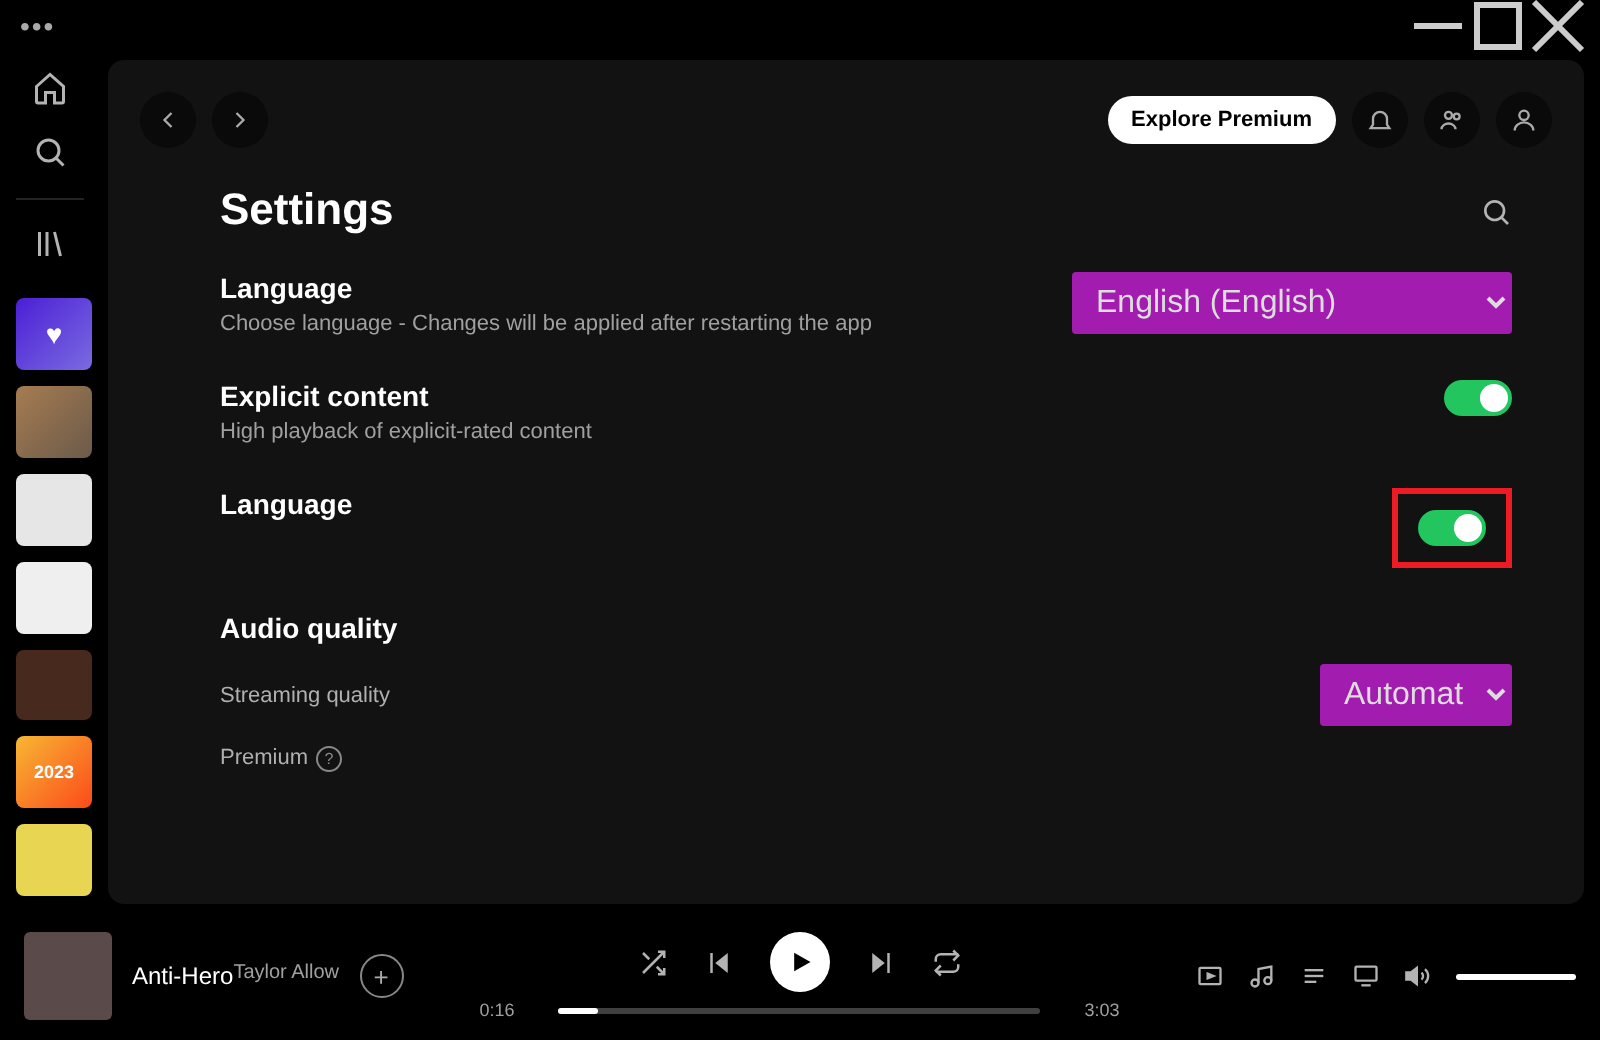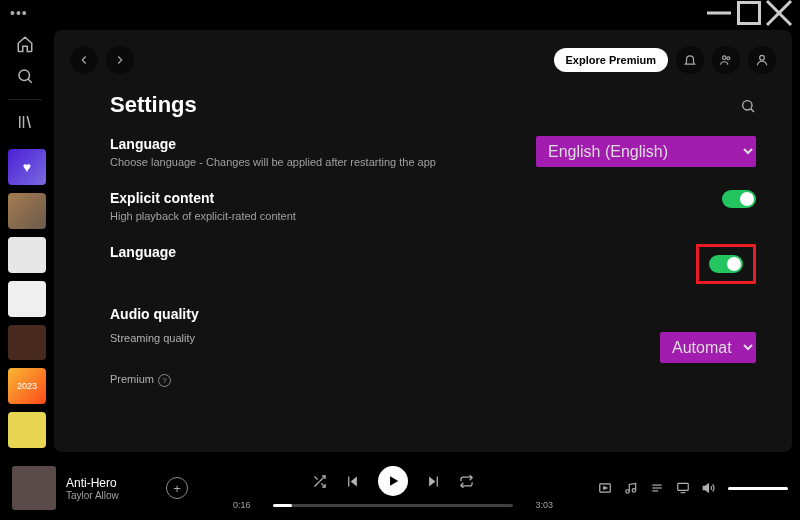--- a/index.html
+++ b/index.html
@@ -12,21 +12,21 @@
 .sidebar{width:54px;background:#000;display:flex;flex-direction:column;padding:4px 8px 4px 8px;gap:4px}
 .sb-icon{width:34px;height:30px;display:flex;align-items:center;justify-content:center;color:#b3b3b3;border-radius:6px}
 .sb-icon svg{width:18px;height:18px}
 .sb-divider{height:1px;background:#222;width:34px;margin:4px 0}
 .sb-tile{width:38px;height:38px;border-radius:4px;margin-bottom:4px;background:#333;display:flex;align-items:center;justify-content:center;color:#fff;font-size:14px}
 .tile-liked{background:linear-gradient(135deg,#4b1fd6,#7a6be0)}
 .tile-a{background:linear-gradient(135deg,#a67c52,#6b5a4a)}
 .tile-b{background:#e6e6e6;color:#000;font-size:8px;display:flex;align-items:flex-end;padding:2px}
 .tile-c{background:#efefef}
 .tile-d{background:#472a1d}
-.tile-e{background:linear-gradient(135deg,#f7b733,#fc4a1a);font-size:9px;font-weight:normal}
+.tile-e{background:linear-gradient(135deg,#f7b733,#fc4a1a);font-size:9px;font-weight:bold}
 .tile-f{background:#e8d653}
 .main{flex:1;background:#121212;border-radius:8px;margin:4px 8px 4px 0;overflow:hidden;display:flex;flex-direction:column}
 .topbar{height:48px;display:flex;align-items:flex-end;justify-content:space-between;padding:4px 16px}
 .navbtns{display:flex;gap:8px}
 .rnd{width:28px;height:28px;border-radius:50%;background:#0a0a0a;display:flex;align-items:center;justify-content:center;color:#aaa}
 .rnd svg{width:14px;height:14px}
 .topright{display:flex;align-items:center;gap:8px}
 .explore{background:#fff;color:#000;border-radius:14px;padding:6px 12px;font-size:11px;font-weight:700}
 .content{flex:1;padding:0 36px 0 56px;overflow-y:auto}
 .content h1{font-size:22px;font-weight:700;margin:14px 0 18px 0}
@@ -37,25 +37,25 @@
 .sec-desc{font-size:11px;color:#a0a0a0}
 .row{display:flex;align-items:flex-start;justify-content:space-between;gap:20px}
 .row .rowtxt{flex:1}
 select{background:#a21caf;color:#ddd;border:none;padding:6px 8px;font-size:16px;border-radius:2px}
 select.lang{width:220px}
 select.aq{width:96px}
 .toggle{width:34px;height:18px;border-radius:9px;background:#22c55e;position:relative;flex-shrink:0}
 .toggle::after{content:"";position:absolute;right:2px;top:2px;width:14px;height:14px;border-radius:50%;background:#fff}
 .hlbox{border:3px solid #ed1c24;padding:8px 10px;display:inline-flex;align-items:center;justify-content:center}
 .aqlabel{font-size:11px;color:#b0b0b0;margin-right:auto}
-.aqrow{display:flex;align-items:flex-start;margin-top:10px;gap:10px}
+.aqrow{display:flex;align-items:center;margin-top:10px;gap:10px}
 .helpcirc{display:inline-flex;width:13px;height:13px;border:1px solid #888;border-radius:50%;align-items:center;justify-content:center;font-size:8px;color:#888;margin-left:4px}
 .player{height:64px;background:#000;display:flex;align-items:center;padding:0 12px;gap:10px}
 .npart{width:44px;height:44px;background:#5a4a4a;border-radius:3px}
-.npinfo{display:flex;flex-direction:column;min-width:90px}
+.npinfo{display:flex;flex-direction:row;min-width:90px}
 .nptitle{font-size:12px;color:#fff}
 .npart2{font-size:10px;color:#a0a0a0}
 .addbtn{width:22px;height:22px;border:1px solid #888;border-radius:50%;display:flex;align-items:center;justify-content:center;color:#aaa;font-size:13px}
 .center{flex:1;display:flex;flex-direction:column;align-items:center;gap:4px}
 .ctrls{display:flex;align-items:center;gap:18px}
 .ctrls .ic{color:#b3b3b3;display:flex}
 .ctrls svg{width:15px;height:15px}
 .playbtn{width:30px;height:30px;border-radius:50%;background:#fff;display:flex;align-items:center;justify-content:center}
 .playbtn svg{width:14px;height:14px}
 .prog{display:flex;align-items:center;gap:22px;width:320px}

